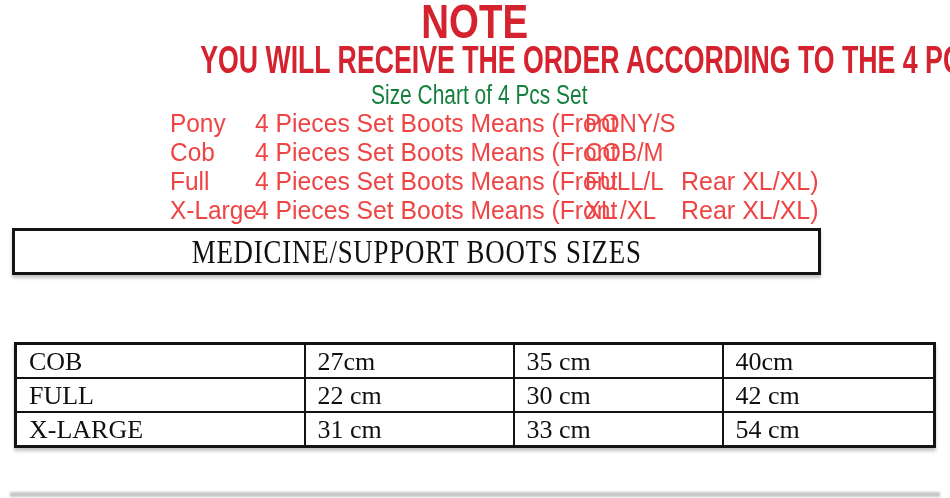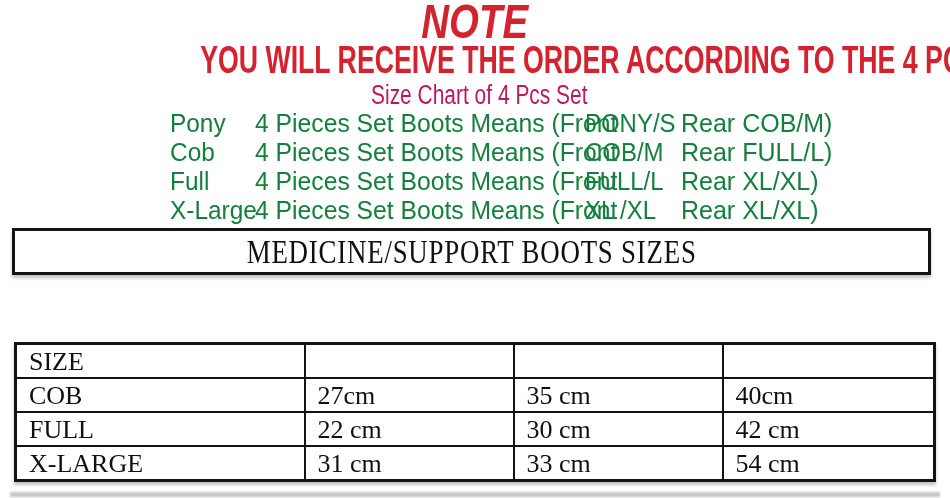--- a/index.html
+++ b/index.html
@@ -9,51 +9,51 @@
     background:#ffffff;
     font-family:"Liberation Sans", sans-serif;
     color:#1a1a1a;
     overflow:hidden;
   }
 
   
   .note-title {
     position:absolute; top:-1px; left:0; width:950px;
     text-align:center; font-weight:bold; font-size:48px; line-height:46px;
-    color:#d4232e; white-space:nowrap;font-style:italic;
+    color:#d4232e; white-space:nowrap;
   }
   .note-title > span { display:inline-block; transform:scaleX(0.80); transform-origin:center; }
 
   .note-subtitle {
     position:absolute; top:41px; left:0; width:950px;
     text-align:center; font-weight:bold; font-size:38px; line-height:38px;
     color:#d4232e; white-space:nowrap;
   }
   .note-subtitle > span { display:inline-block; white-space:nowrap; }
 
   
   .chart-heading {
     position:absolute; top:81px; left:0; width:860px;
-    text-align:center; font-size:27px; line-height:28px; color:#be185d;
+    text-align:center; font-size:27px; line-height:28px; color:#15803d;
     text-indent:56px;
   }
   .chart-heading > span { display:inline-block; white-space:nowrap; }
 
   
   .pcs-list { position:absolute; top:109px; left:170px; }
   .pcs-row {
     display:grid; grid-template-columns:85px 330px 96px auto;
     height:29px; align-items:center;
-    font-size:25px; line-height:29px; color:#15803d; white-space:nowrap;
+    font-size:25px; line-height:29px; color:#ef4444; white-space:nowrap;
   }
   .pcs-row span { display:inline-block; white-space:nowrap; }
 
   
   .banner {
-    position:absolute; top:228px; left:12px; width:919px; height:47px;
+    position:absolute; top:228px; left:12px; width:809px; height:47px;
     border:3px solid #141414; background:#ffffff; text-align:center;
     box-shadow:0 3px 3px rgba(125,125,125,0.45);
   }
   .banner > span {
     display:inline-block; white-space:nowrap;
     font-family:"Liberation Serif", serif; font-size:34px; line-height:41px;
     letter-spacing:1px; color:#101010;
   }
 
   
@@ -89,27 +89,25 @@
 
   <div class="chart-heading">
     <span style="transform-origin: center center; transform: scaleX(0.77583);">Size Chart of 4 Pcs Set</span>
   </div>
 
   <div class="pcs-list">
     <div class="pcs-row">
       <span style="transform-origin: left center; transform: scaleX(0.976471);">Pony</span>
       <span style="transform-origin: left center; transform: scaleX(0.987879);">4 Pieces Set Boots Means (Front</span>
       <span style="transform-origin: left center; transform: scaleX(0.958333);">PONY/S</span>
-      <span>Rear COB/M)</span>
     </div>
     <div class="pcs-row">
       <span style="transform-origin: left center; transform: scaleX(0.976471);">Cob</span>
       <span style="transform-origin: left center; transform: scaleX(0.987879);">4 Pieces Set Boots Means (Front</span>
       <span style="transform-origin: left center; transform: scaleX(0.958333);">COB/M</span>
-      <span>Rear FULL/L)</span>
     </div>
     <div class="pcs-row">
       <span style="transform-origin: left center; transform: scaleX(0.976471);">Full</span>
       <span style="transform-origin: left center; transform: scaleX(0.987879);">4 Pieces Set Boots Means (Front</span>
       <span style="transform-origin: left center; transform: scaleX(0.958333);">FULL/L</span>
       <span>Rear XL/XL)</span>
     </div>
     <div class="pcs-row">
       <span style="transform-origin: left center; transform: scaleX(0.976471);">X-Large</span>
       <span style="transform-origin: left center; transform: scaleX(0.987879);">4 Pieces Set Boots Means (Front</span>
@@ -124,26 +122,20 @@
 
   <table class="sizes-table">
     <colgroup>
       <col style="width:289px">
         <col style="width:209px">
         <col style="width:209px">
         <col style="width:212px">
     </colgroup>
     <tbody>
       <tr>
-        <td>SIZE</td>
-        <td></td>
-        <td></td>
-        <td></td>
-      </tr>
-      <tr>
         <td>COB</td>
         <td>27cm</td>
         <td>35 cm</td>
         <td>40cm</td>
       </tr>
       <tr>
         <td>FULL</td>
         <td>22 cm</td>
         <td>30 cm</td>
         <td>42 cm</td>

